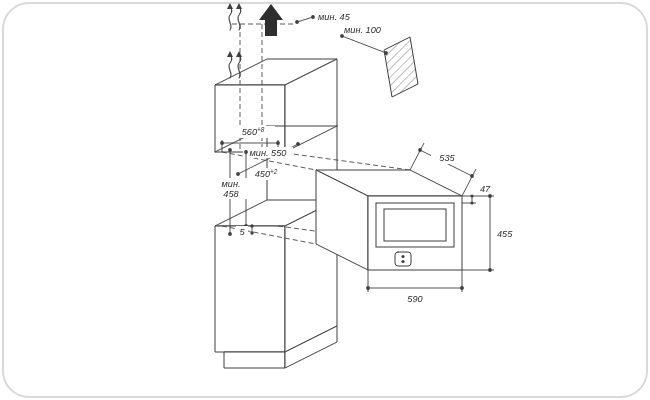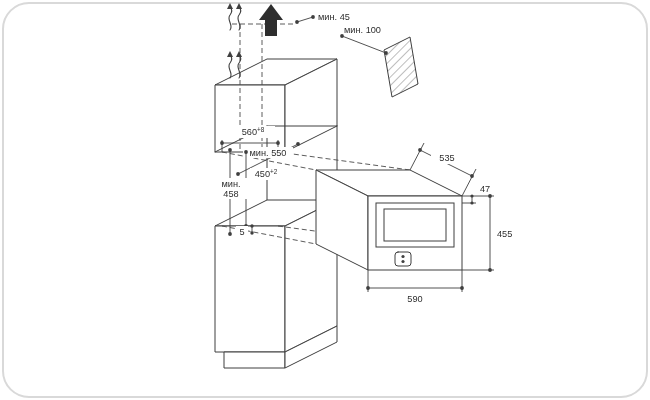--- a/index.html
+++ b/index.html
@@ -1,17 +1,17 @@
 <!DOCTYPE html>
 <html><head>
 <meta charset="utf-8">
 <style>
   html,body{margin:0;padding:0;background:#fff;}
   .stage{position:relative;width:650px;height:400px;background:#ffffff;overflow:hidden;
-         font-family:"Liberation Sans",sans-serif;}
+         font-family:"Liberation Sans",sans-serif;font-style:italic;}
   svg{display:block;}
   .ln   {stroke:#3f3f3f;stroke-width:1;fill:none;stroke-linecap:round;}
   .face {fill:#ffffff;stroke:#3f3f3f;stroke-width:1;stroke-linejoin:round;}
   .dash {stroke:#4a4a4a;stroke-width:0.9;fill:none;stroke-dasharray:5 3;}
   .dim  {stroke:#3f3f3f;stroke-width:0.9;fill:none;}
   .dot  {fill:#3f3f3f;}
   .bg   {fill:#ffffff;}
   text  {font-family:"Liberation Sans",sans-serif;font-size:9.2px;fill:#2e2e2e;}
   .sup  {font-size:6.4px;}
   .frame{fill:none;stroke:#d9d9d9;stroke-width:2;}

